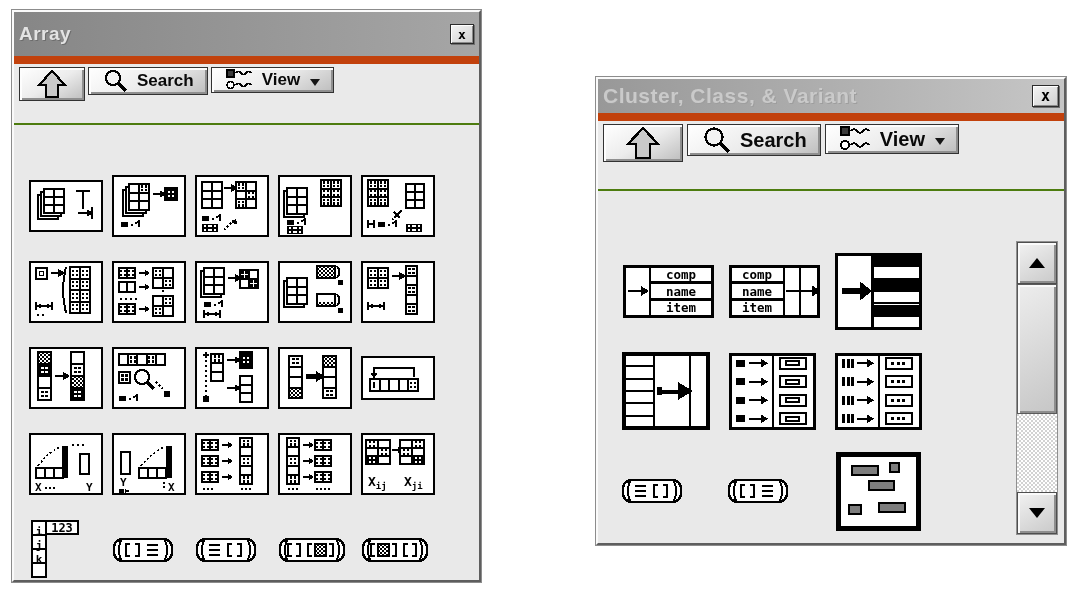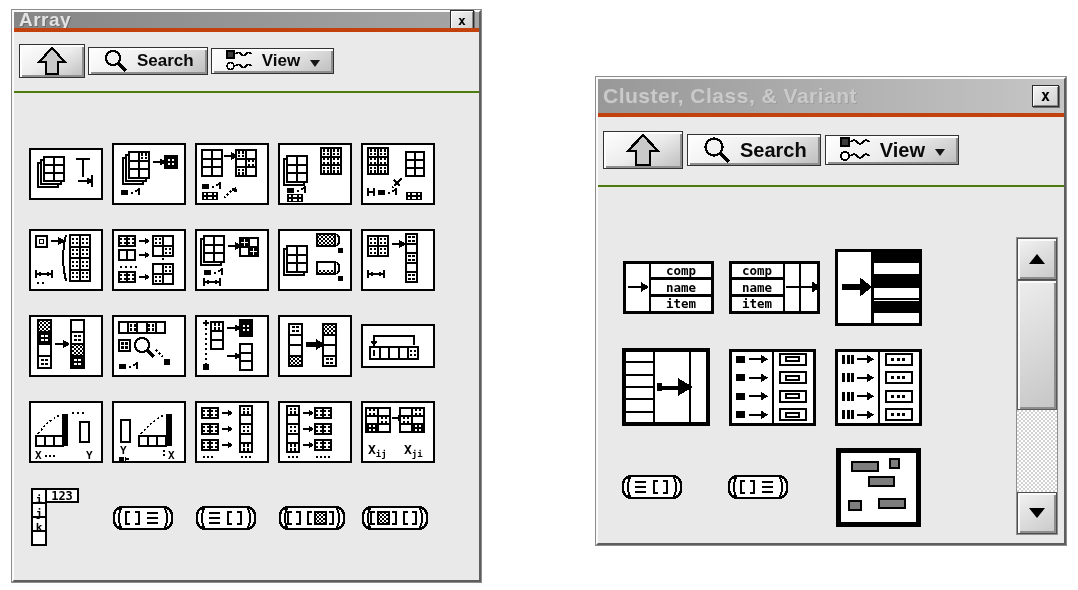--- a/index.html
+++ b/index.html
@@ -6,32 +6,32 @@
   body{width:1078px;height:590px;position:relative;background:var(--desktop-bg,#fff);
        font-family:"Liberation Sans",sans-serif;overflow:hidden;}
 
   .window{position:absolute;display:flex;flex-direction:column;
           background:#d4d4d4;border:2px solid;border-color:#fafafa #5e5e5e #5e5e5e #fafafa;
           outline:1px solid #8c8c8c;box-shadow:1px 1px 0 #b5b5b5;}
   .win-array{left:12px;top:10px;width:465px;height:568px;}
   .win-cluster{left:596px;top:77px;width:466px;height:464px;}
 
   .titlebar{display:flex;align-items:center;padding:0 5px;flex:0 0 auto;}
-  .win-array .titlebar{height:16px;background:linear-gradient(90deg,var(--titlebar-active-a,#868686),var(--titlebar-active-b,#a6a6a6));}
+  .win-array .titlebar{height:44px;background:linear-gradient(90deg,var(--titlebar-active-a,#868686),var(--titlebar-active-b,#a6a6a6));}
   .win-cluster .titlebar{height:34px;background:linear-gradient(90deg,var(--titlebar-inactive-a,#989898),var(--titlebar-inactive-b,#c6c6c6));}
   .title{font-weight:700;letter-spacing:.5px;}
   .win-array .title{font-size:19px;color:var(--title-text-active,#e3e3e3);text-shadow:1px 1px 0 #6d6d6d;}
   .win-cluster .title{font-size:21px;color:var(--title-text-inactive,#cacaca);text-shadow:1px 1px 0 #9e9e9e;text-align:right;}
   .close{margin-left:auto;background:linear-gradient(145deg,#f5f5f5,#cfcfcf);
          border:1px solid #2c2c2c;box-shadow:inset 1px 1px 0 #fff,inset -1px -1px 0 #8a8a8a,1px 1px 0 #6f6f6f;
          font:bold 13px/1 "DejaVu Sans Mono",monospace;color:#000;padding:0;cursor:default;}
   .win-array .close{width:24px;height:20px;}
   .win-cluster .close{width:27px;height:22px;font-size:15px;}
 
-  .toolbar{display:flex;align-items:center;background:#eaeaea;border-top:4px solid #c2410c;flex:0 0 auto;}
+  .toolbar{display:flex;align-items:flex-start;background:#eaeaea;border-top:8px solid #c2410c;flex:0 0 auto;}
   .win-array .toolbar{height:52px;padding:3px 0 4px 5px;gap:3px;}
   .win-cluster .toolbar{height:60px;padding:3px 0 5px 5px;gap:4px;}
   .tbtn{display:flex;align-items:center;justify-content:center;gap:7px;padding:0 13px;
         border:1px solid #323232;background:linear-gradient(150deg,#ffffff 0%,#ececec 50%,#bdbdbd 100%);
         box-shadow:inset 2px 2px 0 #fdfdfd,inset -2px -2px 0 #8f8f8f;cursor:default;}
   .tb-label{color:#0a0a0a;font-weight:700;}
   .win-array .tb-label{font-size:17px;}
   .win-cluster .tb-label{font-size:20px;}
   .caret{width:0;height:0;border-left:5px solid transparent;border-right:5px solid transparent;
          border-top:7px solid #161616;margin-left:3px;margin-top:4px;}

